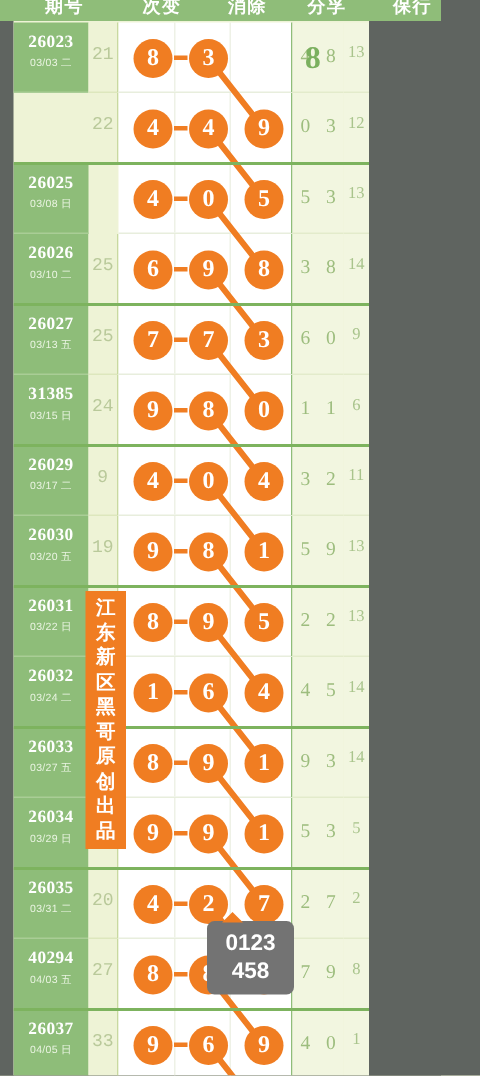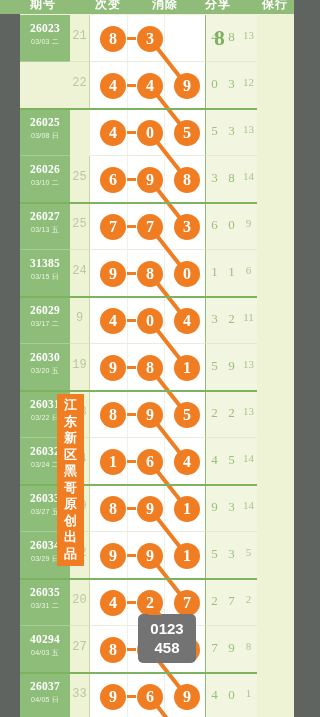--- a/index.html
+++ b/index.html
@@ -16,21 +16,21 @@
     position:absolute;left:0;top:0;width:294px;height:14px;
     background:#8fbd79;overflow:hidden;
   }
   .header .hcell{
     position:absolute;top:-4px;color:#ffffff;font-size:12px;
     font-weight:700;letter-spacing:1px;white-space:nowrap;
   }
 
   
   .frame{
-    position:absolute;left:20px;top:14px;width:276px;height:703px;
+    position:absolute;left:9px;top:14px;width:237px;height:703px;
     background:#eef3d6;overflow:hidden;
   }
 
   
 
   .r{
     position:absolute;left:0;width:237px;height:47px;
     box-sizing:border-box;
   }
   .c{position:absolute;top:0;height:47px;box-sizing:border-box;}

